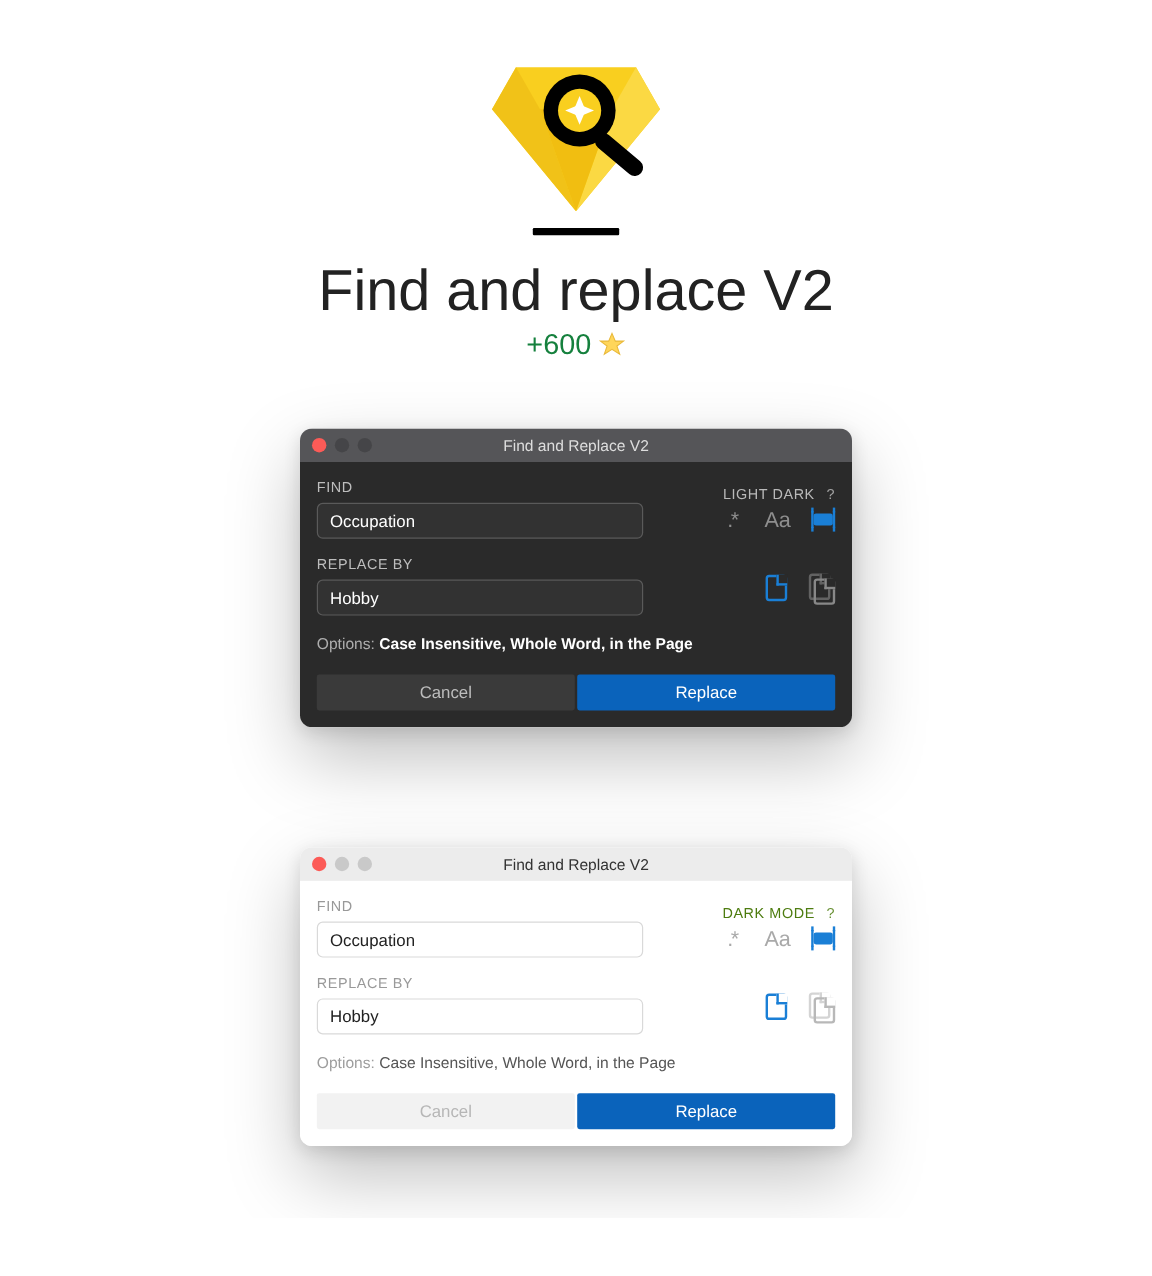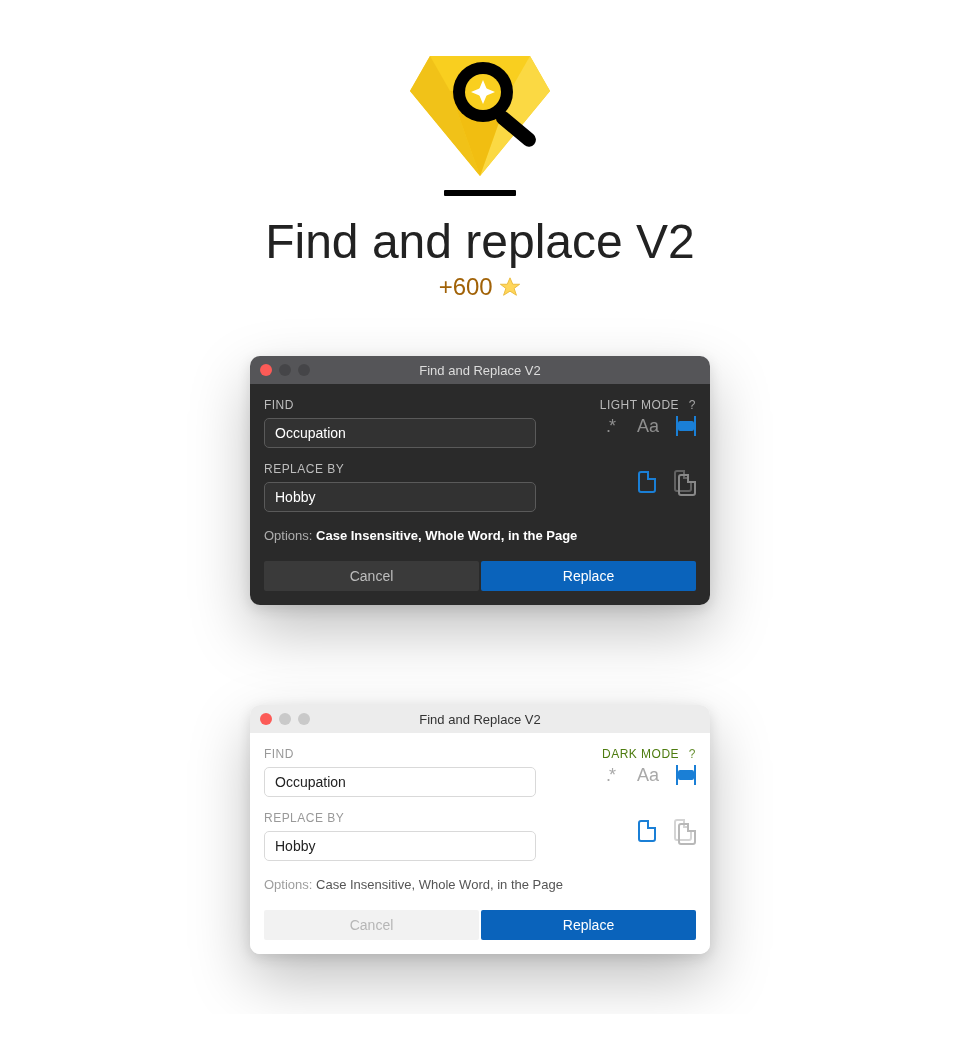--- a/index.html
+++ b/index.html
@@ -8,21 +8,21 @@
     background: #ffffff;
     font-family: -apple-system, BlinkMacSystemFont, "Segoe UI", Helvetica, Arial, sans-serif;
     color: #222;
   }
 
   
   .hero { text-align: center; padding-top: 26px; }
   .logo-wrap { display: inline-block; position: relative; width: 180px; height: 170px; }
   .logo-base { position: absolute; left: 50%; transform: translateX(-50%); bottom: 0; width: 72px; height: 6px; background: #000; border-radius: 1px; }
   .title { font-size: 48px; font-weight: 400; margin-top: 14px; color: #222; }
-  .subtitle { font-size: 24px; color: #a16207; margin-top: 4px; }
+  .subtitle { font-size: 24px; color: #15803d; margin-top: 4px; }
   .star { display: inline-block; vertical-align: -3px; }
 
   
   .win {
     width: 460px;
     margin: 52px auto 0;
     border-radius: 10px;
     box-shadow: 0 25px 60px rgba(0,0,0,0.25), 0 4px 14px rgba(0,0,0,0.12);
     overflow: hidden;
   }
@@ -43,21 +43,21 @@
   .dot.red { background: #fc5b57; }
   .dot.dim { background: rgba(0,0,0,0.18); }
   .light .dot.dim { background: #c9c9c9; }
   .tbar .wtitle { position: absolute; left: 0; right: 0; text-align: center; font-size: 13px; font-weight: 400; }
 
   
   .wbody { padding: 14px 14px 14px; }
   .dark .wbody { background: #2a2a2a; color: #ddd; }
   .light .wbody { background: #ffffff; color: #333; }
 
-  .row { display: flex; align-items: flex-start; gap: 11px; }
+  .row { display: flex; align-items: center; gap: 11px; }
   .col-left { flex: 1; }
   .col-right { width: 140px; display: flex; flex-direction: column; align-items: flex-end; justify-content: flex-end; }
 
   .lbl {
     font-size: 12px; letter-spacing: .04em; font-weight: 500;
     margin-bottom: 6px; display: block;
   }
   .dark .lbl { color: #bdbdbd; }
   .light .lbl { color: #999; }
 
@@ -187,21 +187,21 @@
     <div class="wtitle">Find and Replace V2</div>
   </div>
   <div class="wbody">
     <div class="row">
       <div class="col-left">
         <span class="lbl">FIND</span>
         <input class="tf" type="text" value="Occupation" style="">
       </div>
       <div class="col-right">
         <div class="mode-row">
-          <span>LIGHT MODE</span>
+          <span>LIGHT DARK</span>
           <span class="help">?</span>
         </div>
         <div class="iconrow first">
           <span class="opt regex">.*</span>
           <span class="opt">Aa</span>
           <span class="opt">
             <span class="hl">
                 <span class="tick l"></span>
                 <span class="tick r"></span>
                 <span class="tickb l"></span>

